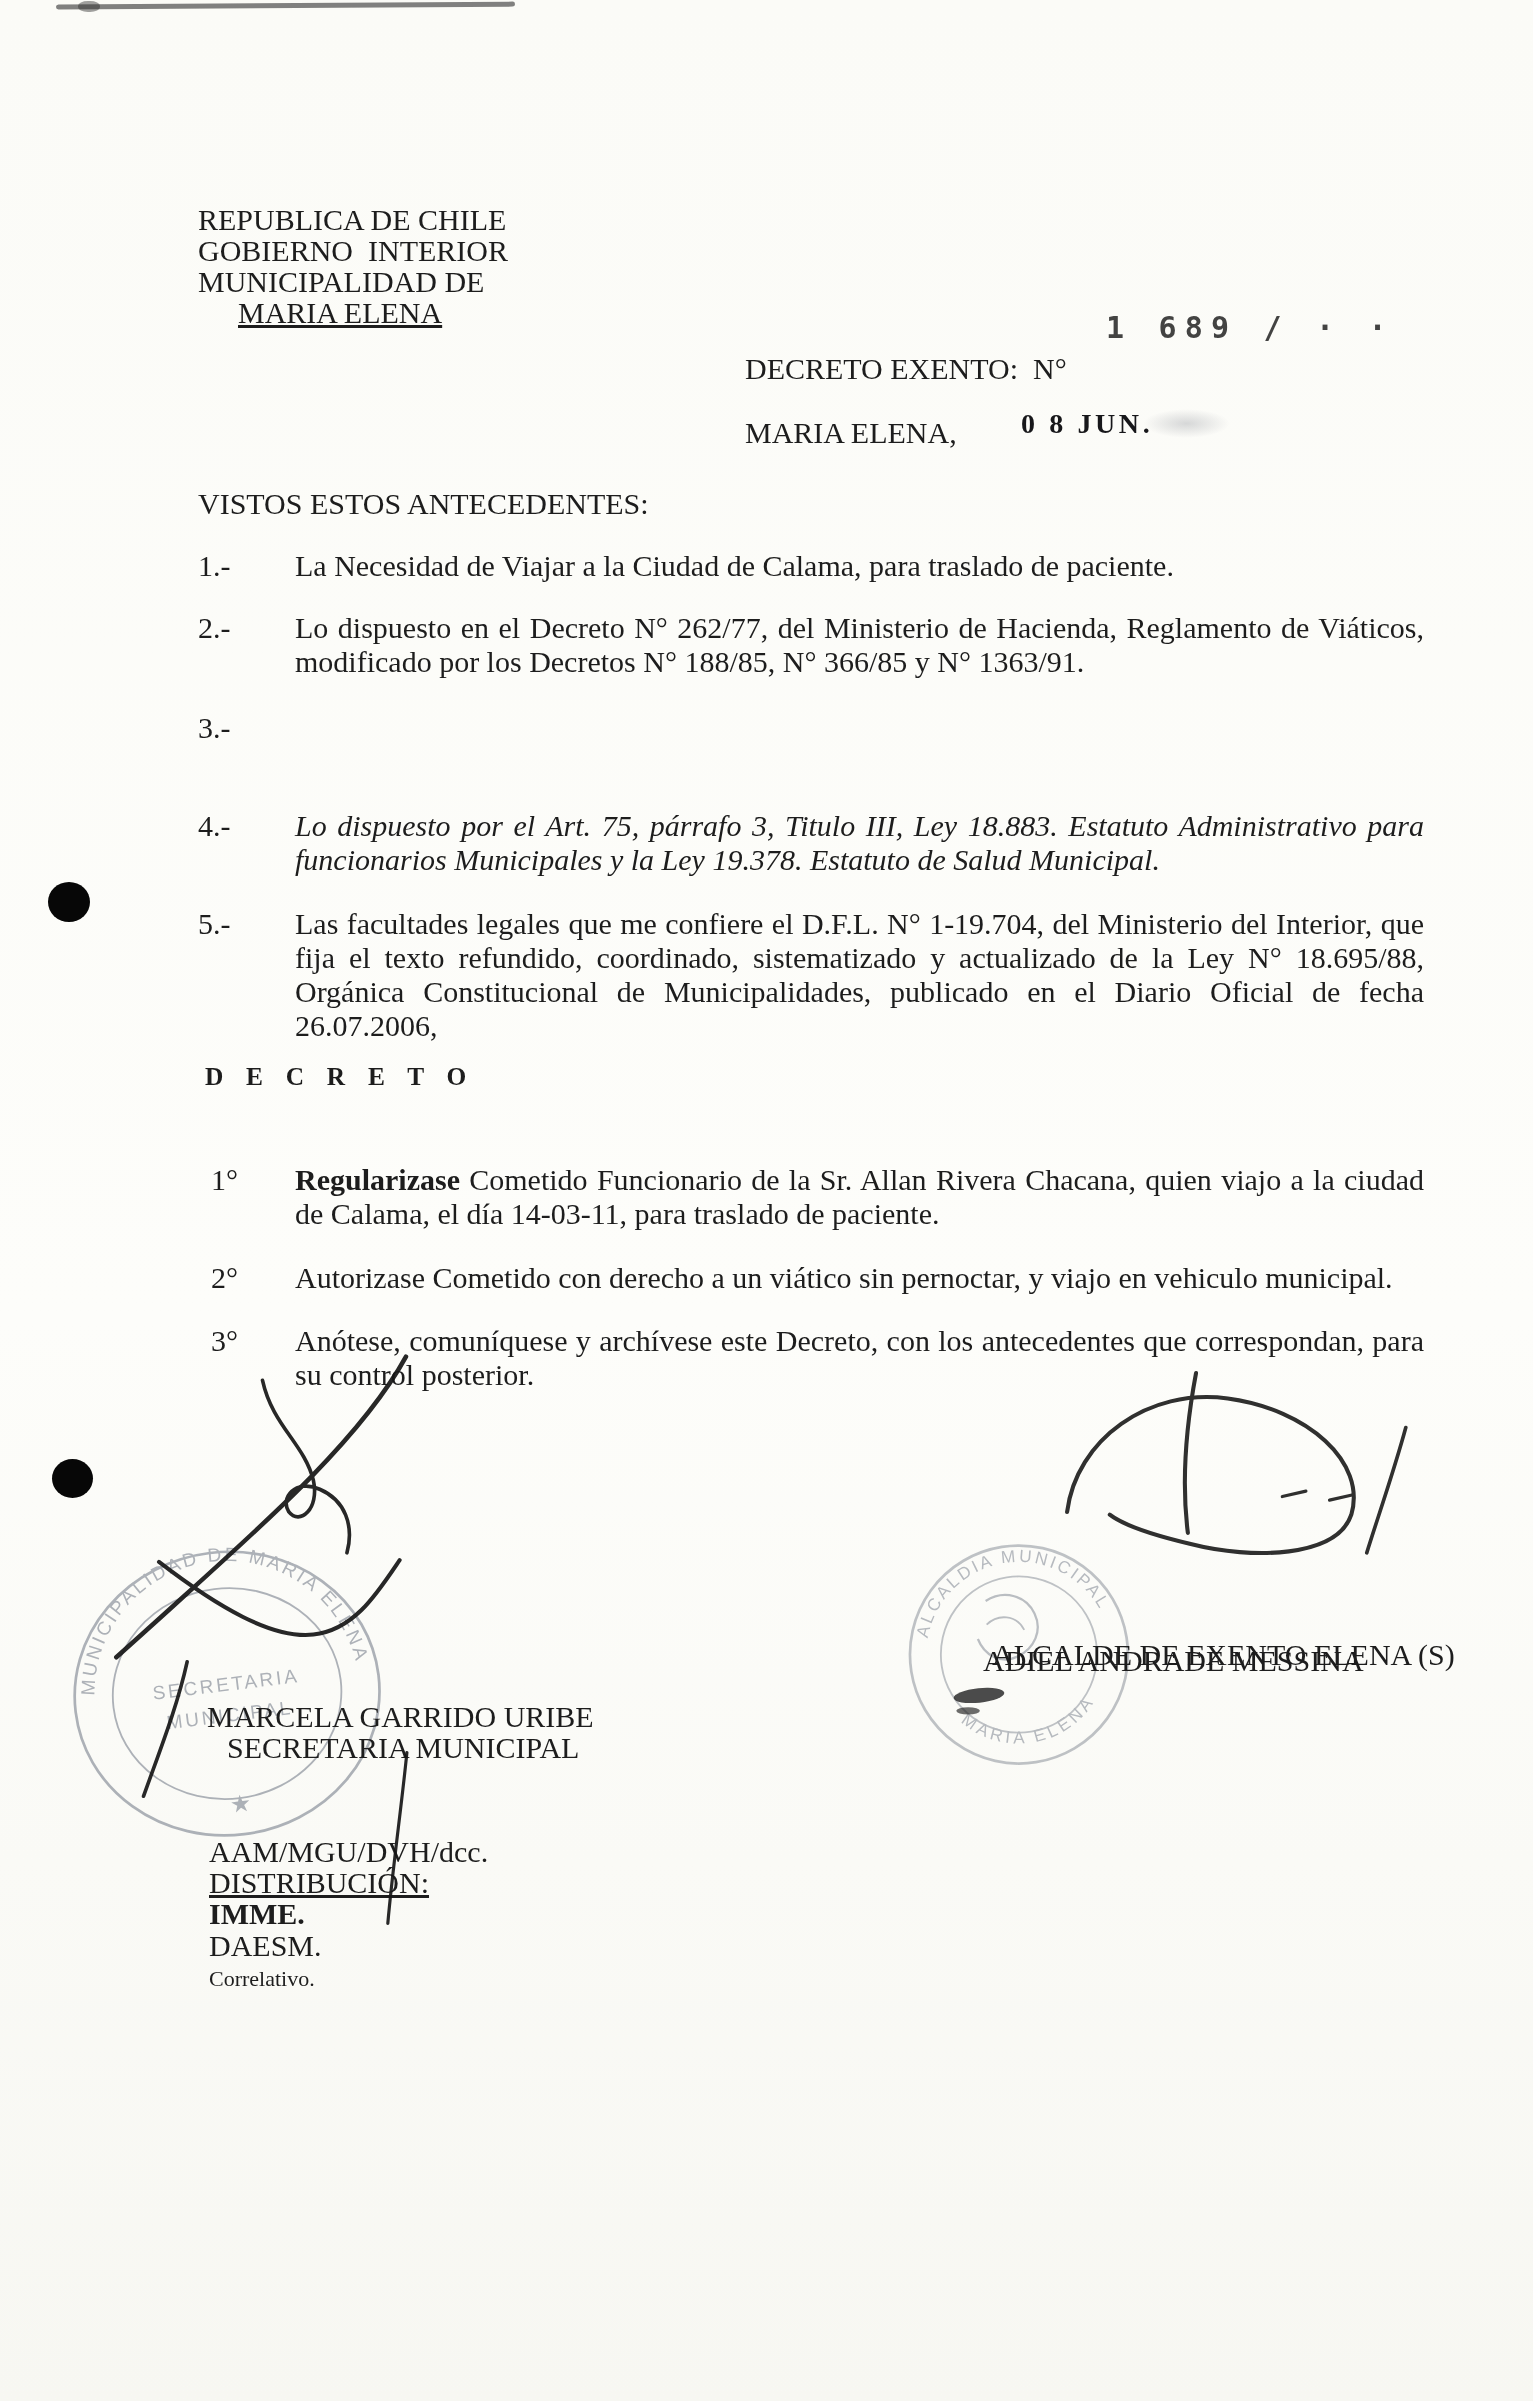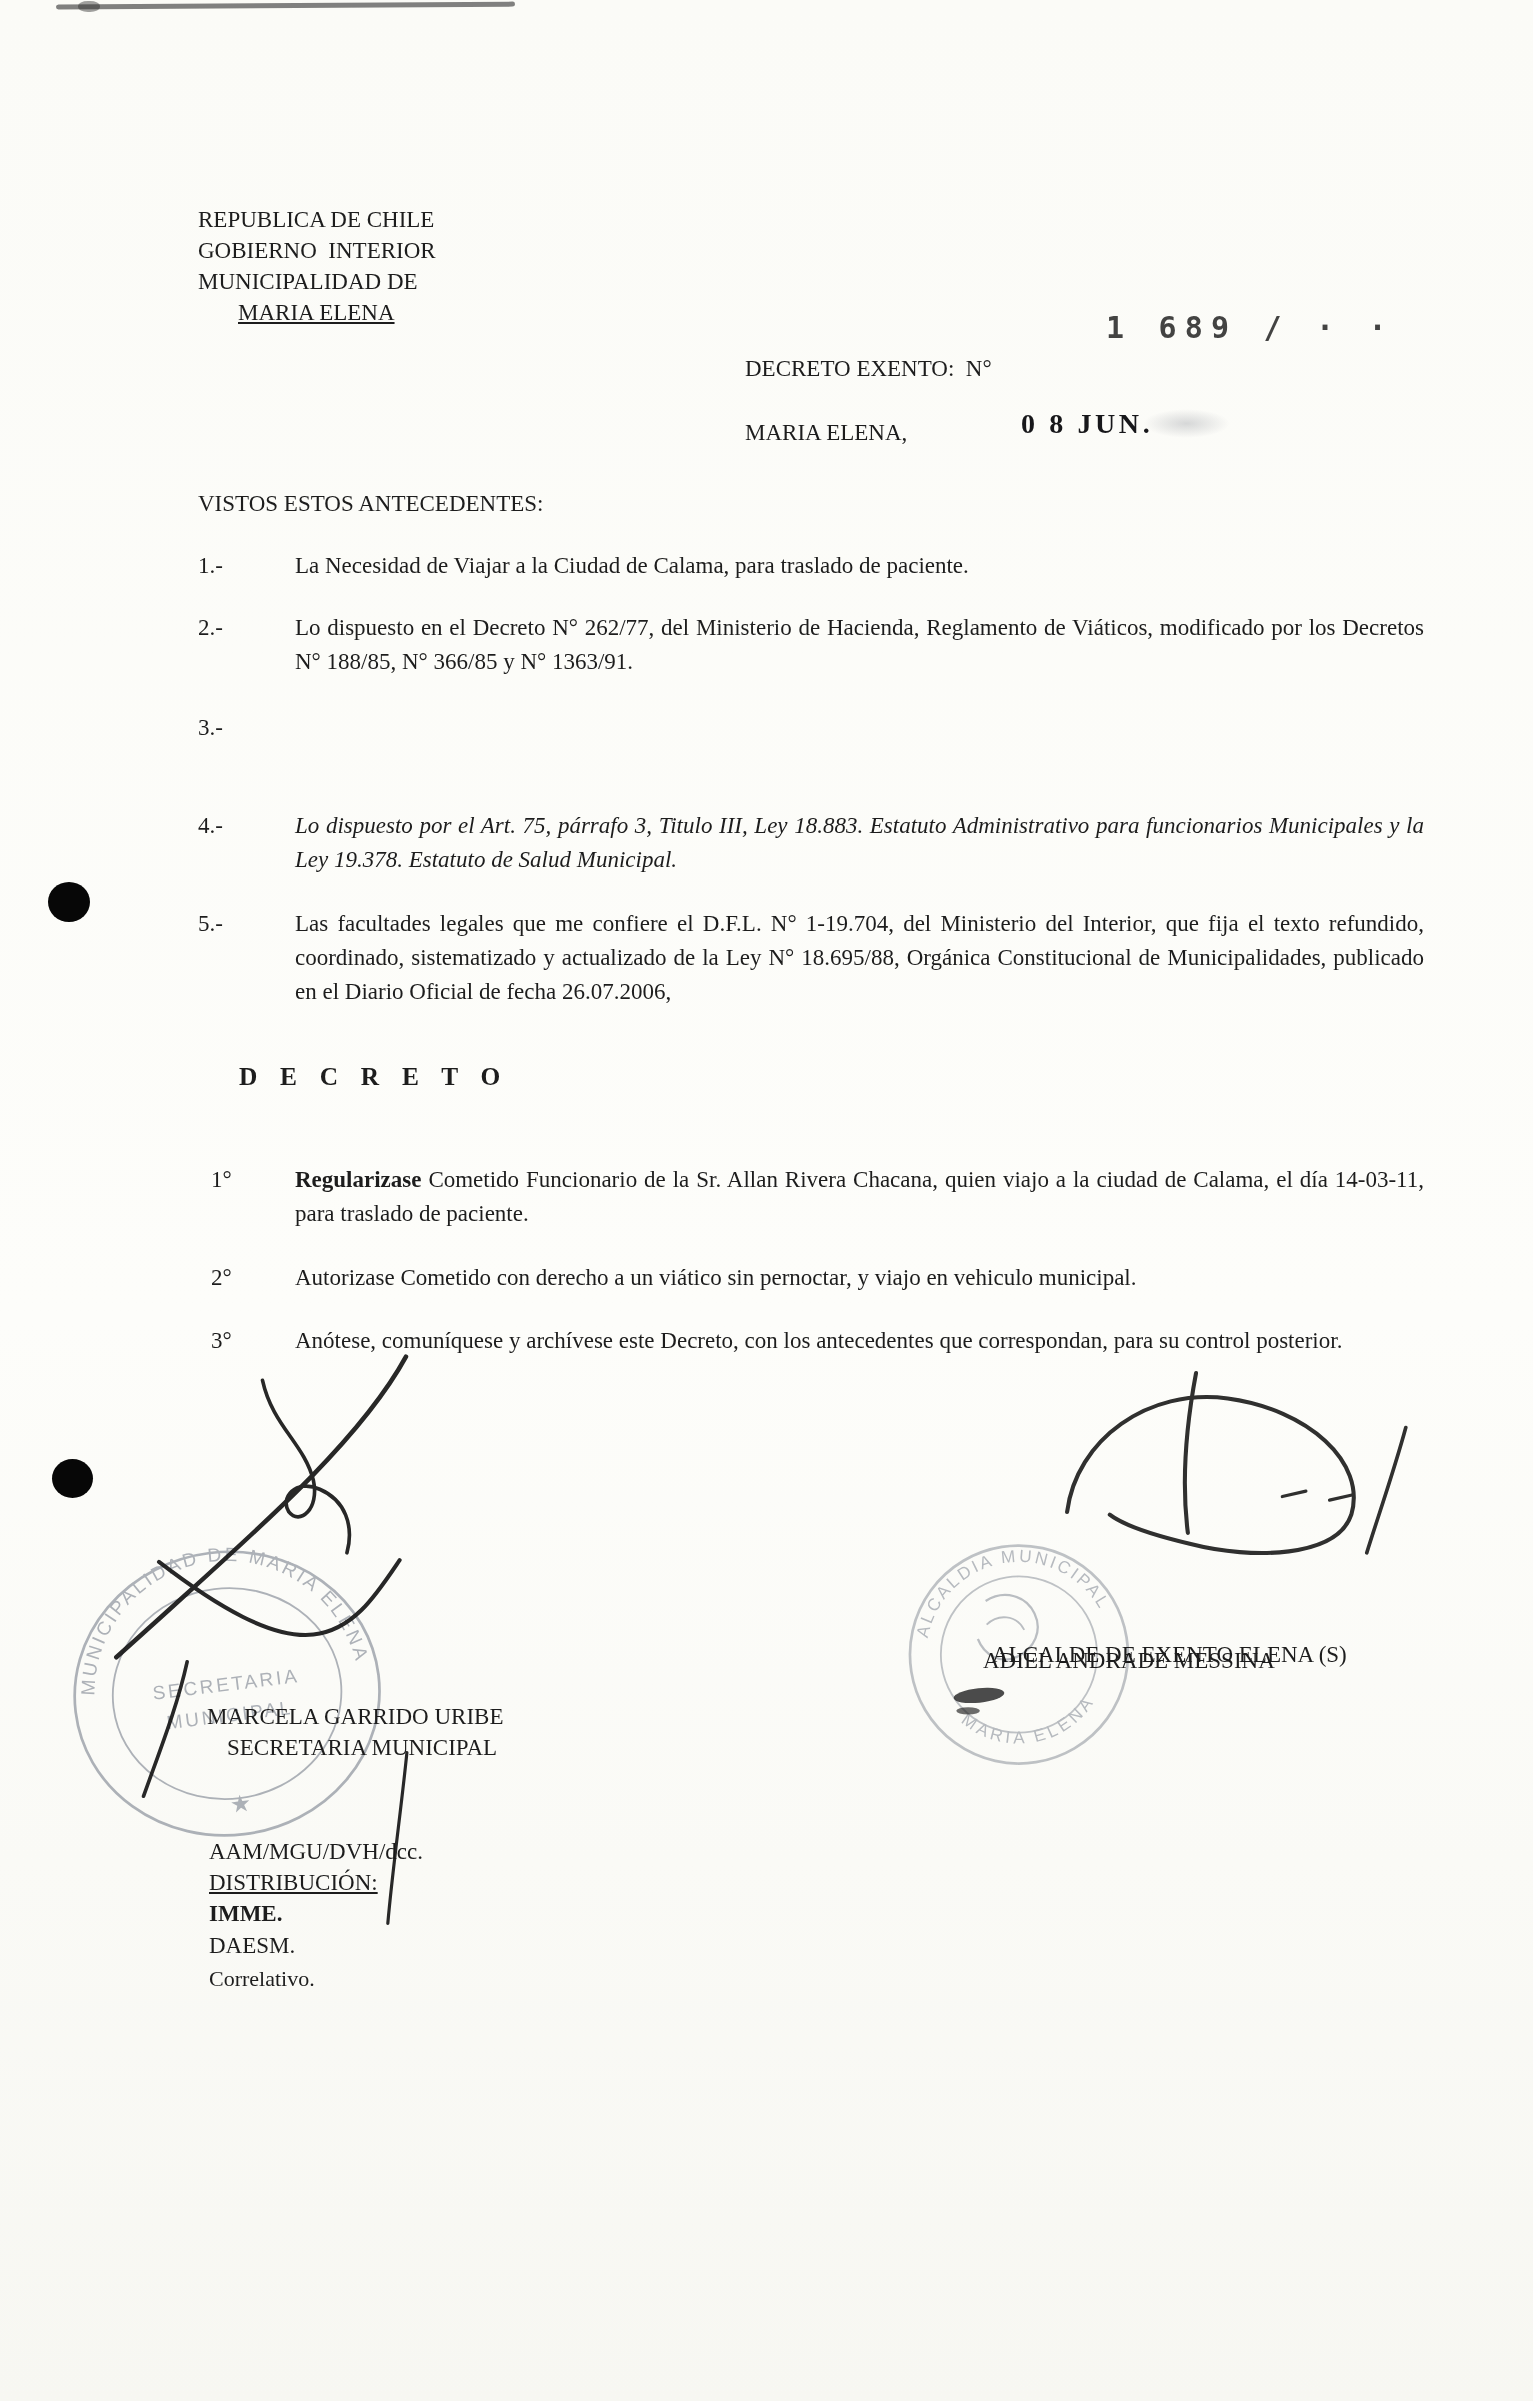--- a/index.html
+++ b/index.html
@@ -1,28 +1,28 @@
 <!DOCTYPE html>
 <html style="font-size:14.5px"><head>
 <meta charset="utf-8">
 <style>
   html,body{margin:0;padding:0;background:#e9e9e6;}
   .page{position:relative;width:1533px;height:2401px;overflow:hidden;
         background:linear-gradient(180deg,#fbfbf7 0%,#fdfdfa 55%,#f7f7f2 100%);}
-  .t{position:absolute;font-family:"Liberation Serif",serif;font-size:23px;line-height:34px;
+  .t{position:absolute;font-family:"Liberation Serif",serif;font-size:30px;line-height:34px;
      color:#1d1d1d;z-index:2;}
   .pre{white-space:pre-wrap;}
   .para{text-align:justify;}
   .sans{font-family:Liberation Serif, serif;}
   .mono{font-family:"DejaVu Sans Mono",monospace;}
   .u{text-decoration:underline;}
   .b{font-weight:bold;}
   .folio{font-size:30px;letter-spacing:8.2px;font-weight:bold;color:#232323;opacity:.85;}
   .datestamp{font-size:28px;letter-spacing:3.6px;font-weight:bold;color:#17171a;}
-  .decreto-title{font-size:25.4px;font-weight:bold;letter-spacing:8.2px;margin-left:34px;}
+  .decreto-title{font-size:25.4px;font-weight:bold;letter-spacing:8.2px;}
   .small{font-size:22px;}
   .punch{position:absolute;background:#070707;border-radius:50%;z-index:4;}
   .scanline{position:absolute;left:56px;top:2.7px;width:459px;height:5.4px;background:#2e2e2e;
             opacity:.6;transform:rotate(-.35deg);border-radius:2.7px;z-index:4;}
   .cornerblob{position:absolute;left:78px;top:0.9px;width:22px;height:11px;background:#2e2e2e;
               opacity:.45;border-radius:45%;z-index:4;}
   .smudge{position:absolute;left:1143px;top:409px;width:87px;height:29px;z-index:1;
           background:radial-gradient(ellipse,rgba(80,85,100,.22),transparent 70%);}
   svg.overlay{position:absolute;left:0;top:0;pointer-events:none;}
   svg.stamps{z-index:1;}

